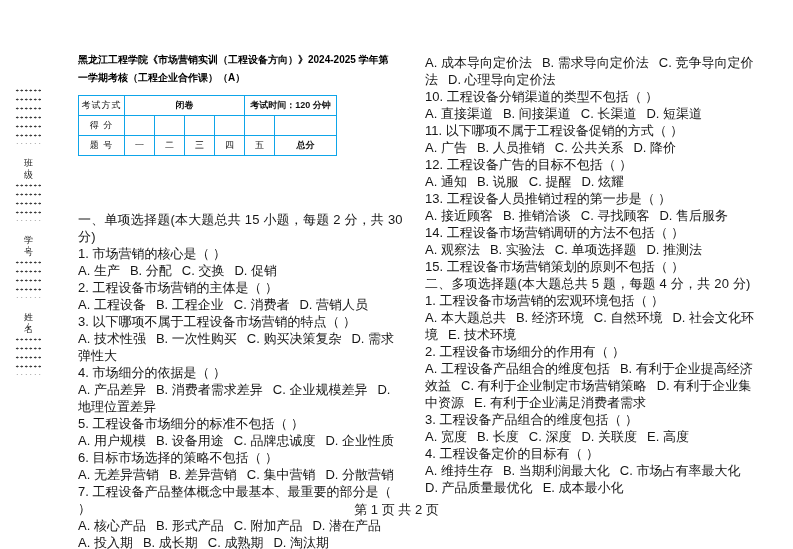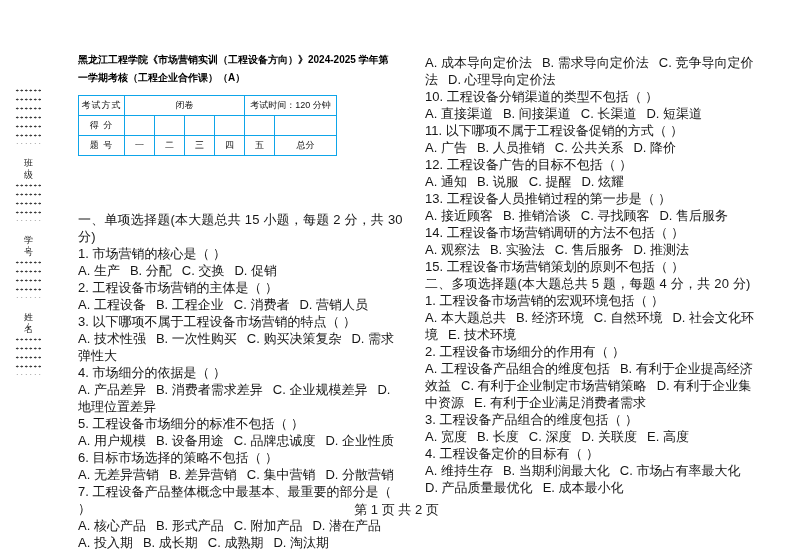--- a/index.html
+++ b/index.html
@@ -41,21 +41,21 @@
   table.info {
     position:absolute; left:78px; top:95px;
     border-collapse:collapse; table-layout:fixed;
     font-size:9px; color:#111;
   }
   table.info td {
     border:1px solid #0ea5e9; text-align:center;
     height:19px; padding:0 1px; overflow:hidden;
   }
   table.info td.lbl { letter-spacing:1px; }
-  table.info td.strong { font-weight:normal; }
+  table.info td.strong { font-weight:bold; }
 
   
   .qcol { position:absolute; font-size:13px; line-height:17px; }
   .qcol.left  { left:78px;  top:171px; width:328px;margin-top:40px; }
   .qcol.right { left:425px; top:54px;  width:338px; }
   .line { }
   .line.section { letter-spacing:0.2px; }
   .opt { margin-right:10px; display:inline; }
   .opt:last-child { margin-right:0; }
 
@@ -145,21 +145,21 @@
       <div class="line opts"><span class="opt">A. 成本导向定价法</span><span class="opt">B. 需求导向定价法</span><span class="opt">C. 竞争导向定价法</span><span class="opt">D. 心理导向定价法</span></div>
       <div class="line q">10. 工程设备分销渠道的类型不包括（ ）</div>
       <div class="line opts"><span class="opt">A. 直接渠道</span><span class="opt">B. 间接渠道</span><span class="opt">C. 长渠道</span><span class="opt">D. 短渠道</span></div>
       <div class="line q">11. 以下哪项不属于工程设备促销的方式（ ）</div>
       <div class="line opts"><span class="opt">A. 广告</span><span class="opt">B. 人员推销</span><span class="opt">C. 公共关系</span><span class="opt">D. 降价</span></div>
       <div class="line q">12. 工程设备广告的目标不包括（ ）</div>
       <div class="line opts"><span class="opt">A. 通知</span><span class="opt">B. 说服</span><span class="opt">C. 提醒</span><span class="opt">D. 炫耀</span></div>
       <div class="line q">13. 工程设备人员推销过程的第一步是（ ）</div>
       <div class="line opts"><span class="opt">A. 接近顾客</span><span class="opt">B. 推销洽谈</span><span class="opt">C. 寻找顾客</span><span class="opt">D. 售后服务</span></div>
       <div class="line q">14. 工程设备市场营销调研的方法不包括（ ）</div>
-      <div class="line opts"><span class="opt">A. 观察法</span><span class="opt">B. 实验法</span><span class="opt">C. 售后服务</span><span class="opt">D. 推测法</span></div>
+      <div class="line opts"><span class="opt">A. 观察法</span><span class="opt">B. 实验法</span><span class="opt">C. 单项选择题</span><span class="opt">D. 推测法</span></div>
       <div class="line q">15. 工程设备市场营销策划的原则不包括（ ）</div>
       <div class="line section">二、多项选择题(本大题总共 5 题，每题 4 分，共 20 分)</div>
       <div class="line q">1. 工程设备市场营销的宏观环境包括（ ）</div>
       <div class="line opts"><span class="opt">A. 本大题总共</span><span class="opt">B. 经济环境</span><span class="opt">C. 自然环境</span><span class="opt">D. 社会文化环境</span><span class="opt">E. 技术环境</span></div>
       <div class="line q">2. 工程设备市场细分的作用有（ ）</div>
       <div class="line opts"><span class="opt">A. 工程设备产品组合的维度包括</span><span class="opt">B. 有利于企业提高经济效益</span><span class="opt">C. 有利于企业制定市场营销策略</span><span class="opt">D. 有利于企业集中资源</span><span class="opt">E. 有利于企业满足消费者需求</span></div>
       <div class="line q">3. 工程设备产品组合的维度包括（ ）</div>
       <div class="line opts"><span class="opt">A. 宽度</span><span class="opt">B. 长度</span><span class="opt">C. 深度</span><span class="opt">D. 关联度</span><span class="opt">E. 高度</span></div>
       <div class="line q">4. 工程设备定价的目标有（ ）</div>
       <div class="line opts"><span class="opt">A. 维持生存</span><span class="opt">B. 当期利润最大化</span><span class="opt">C. 市场占有率最大化</span><span class="opt">D. 产品质量最优化</span><span class="opt">E. 成本最小化</span></div>

